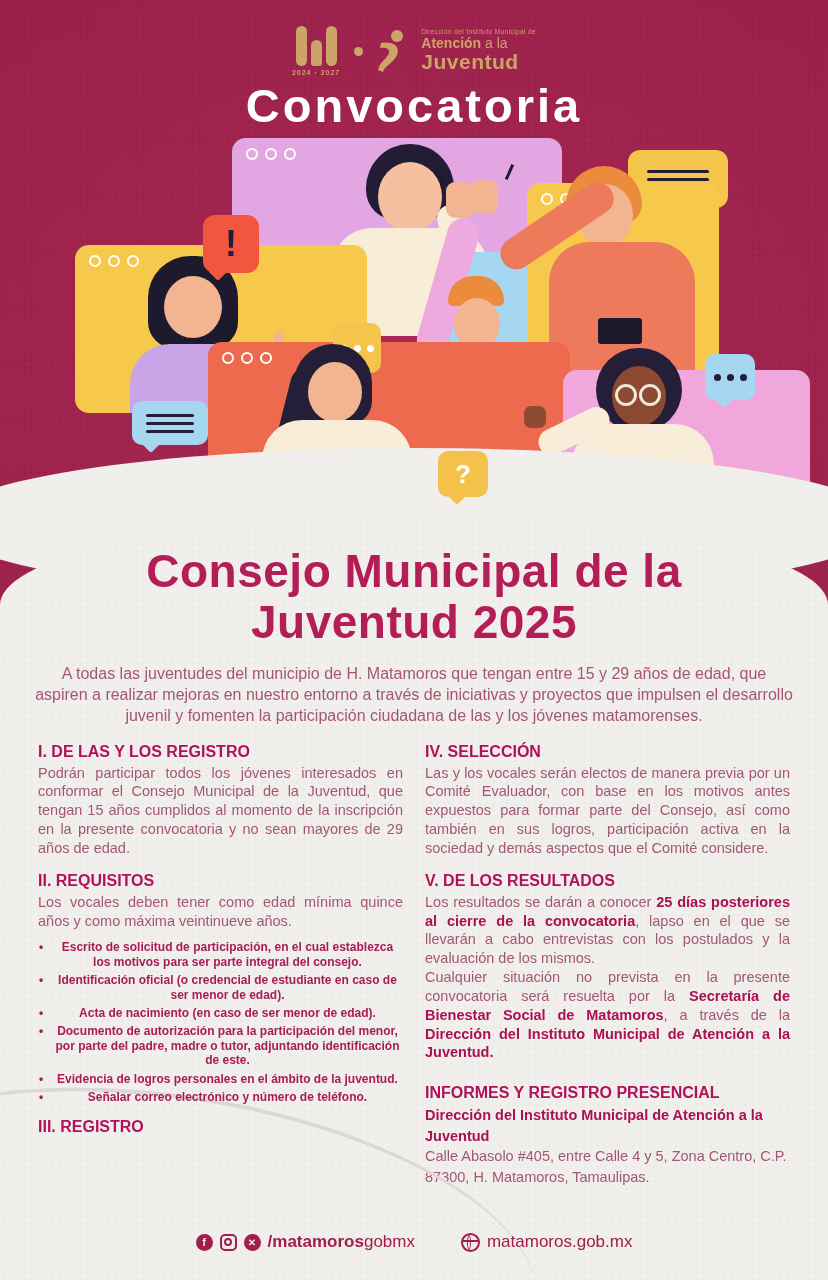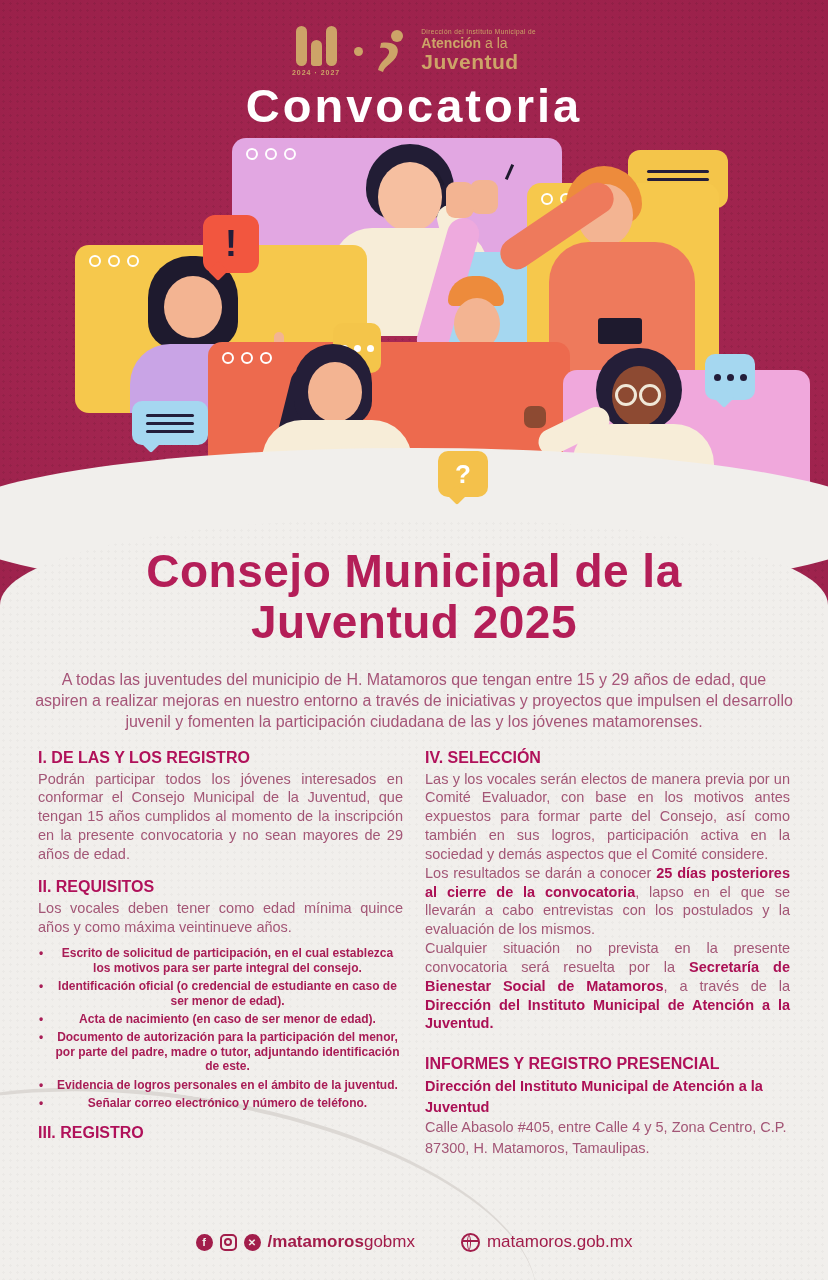--- a/index.html
+++ b/index.html
@@ -39,21 +39,21 @@
   .bub .dotrow{display:flex;gap:6px;}
   .bub .dotrow i{width:7px;height:7px;border-radius:50%;display:block;}
   .desk{position:absolute;left:-60px;top:330px;width:948px;height:150px;border-radius:50%;background:#f1efec;z-index:30;}
   
   .white{position:absolute;left:0;top:520px;width:828px;height:760px;background:#f1efec;z-index:40;
     border-radius:45% 45% 0 0 / 85px 85px 0 0;
     background-image:radial-gradient(rgba(0,0,0,.025) 1px,transparent 1.3px);background-size:7px 7px;}
   .fold{position:absolute;left:-180px;bottom:-120px;width:720px;height:300px;border-radius:50%;
     border-top:4px solid #dcd8d4;transform:rotate(9deg);}
   .main-title{margin:26px 40px 0;text-align:center;color:#b41e58;font-weight:bold;font-size:46px;line-height:1.1;letter-spacing:.5px;}
-  .intro{margin:22px auto 0;width:758px;text-align:center;color:#a65578;font-size:16px;line-height:1.32;}
+  .intro{margin:16px auto 0;width:758px;text-align:center;color:#a65578;font-size:16px;line-height:1.32;}
   .bases-h{margin-top:22px;text-align:center;color:#b4125a;font-size:36px;font-weight:bold;letter-spacing:2px;}
   .cols{display:flex;gap:22px;margin:16px 38px 0;}
   .col{flex:1;}
   .sec-t{color:#b0115a;font-weight:bold;font-size:16px;margin:14px 0 3px;}
   .sec-t:first-child{margin-top:0;}
   .col p{margin:0;color:#a35676;font-size:14.5px;line-height:1.3;text-align:justify;}
   .col p .b{font-weight:bold;color:#ab1055;}
   ul.bl{margin:10px 0 0;padding:0 0 0 14px;list-style:none;}
   ul.bl li{position:relative;color:#a81d56;font-weight:bold;font-size:12px;line-height:1.2;margin-bottom:4px;text-align:center;}
   ul.bl li::before{content:"•";position:absolute;left:-13px;color:#a81d56;}
@@ -263,20 +263,21 @@
         </ul>
 
         <div class="sec-t">III. REGISTRO</div>
 
       </div>
 
       <div class="col">
         <div class="sec-t">IV. SELECCIÓN</div>
         <p>Las y los vocales serán electos de manera previa por un Comité Evaluador, con base en los motivos antes expuestos para formar parte del Consejo, así como también en sus logros, participación activa en la sociedad y demás aspectos que el Comité considere.</p>
 
+        <div class="sec-t">V. DE LOS RESULTADOS</div>
         <p><span>Los resultados se darán a conocer </span><span class="b">25 días posteriores al cierre de la convocatoria</span><span>, lapso en el que se llevarán a cabo entrevistas con los postulados y la evaluación de los mismos.</span></p>
 
         <p><span>Cualquier situación no prevista en la presente convocatoria será resuelta por la </span><span class="b">Secretaría de Bienestar Social de Matamoros</span><span>, a través de la </span><span class="b">Dirección del Instituto Municipal de Atención a la Juventud.</span></p>
 
         <div class="contact">
           <div class="sec-t" style="margin-top:22px">INFORMES Y REGISTRO PRESENCIAL</div>
           <p><span class="b">Dirección del Instituto Municipal de Atención a la Juventud</span></p>
           <p><span>Calle Abasolo #405, entre Calle 4 y 5, Zona Centro, C.P. 87300, H. Matamoros, Tamaulipas.</span></p>
 
         </div>

